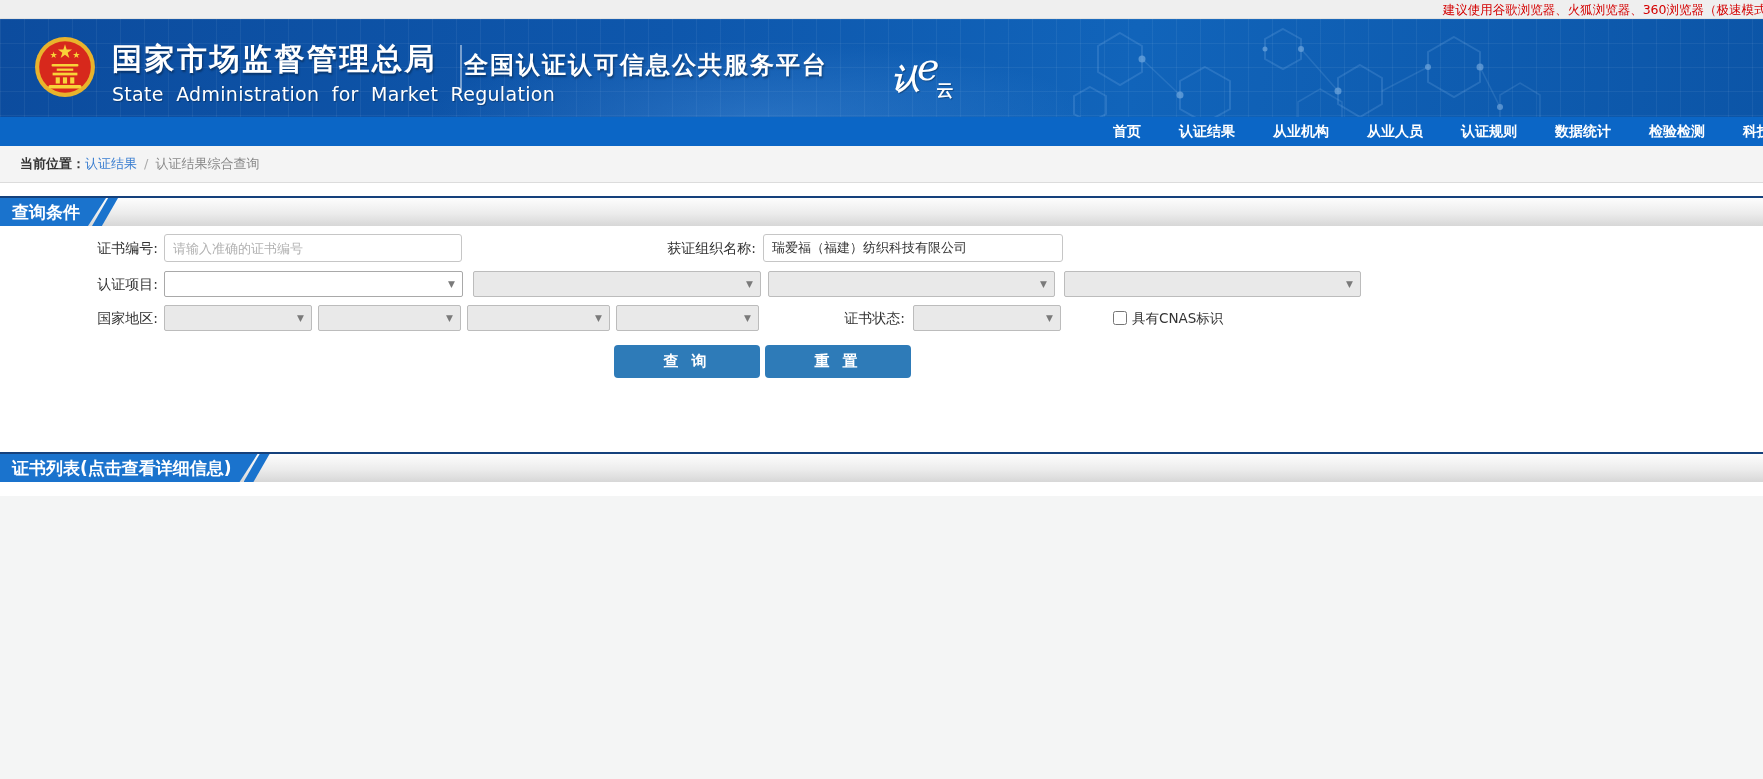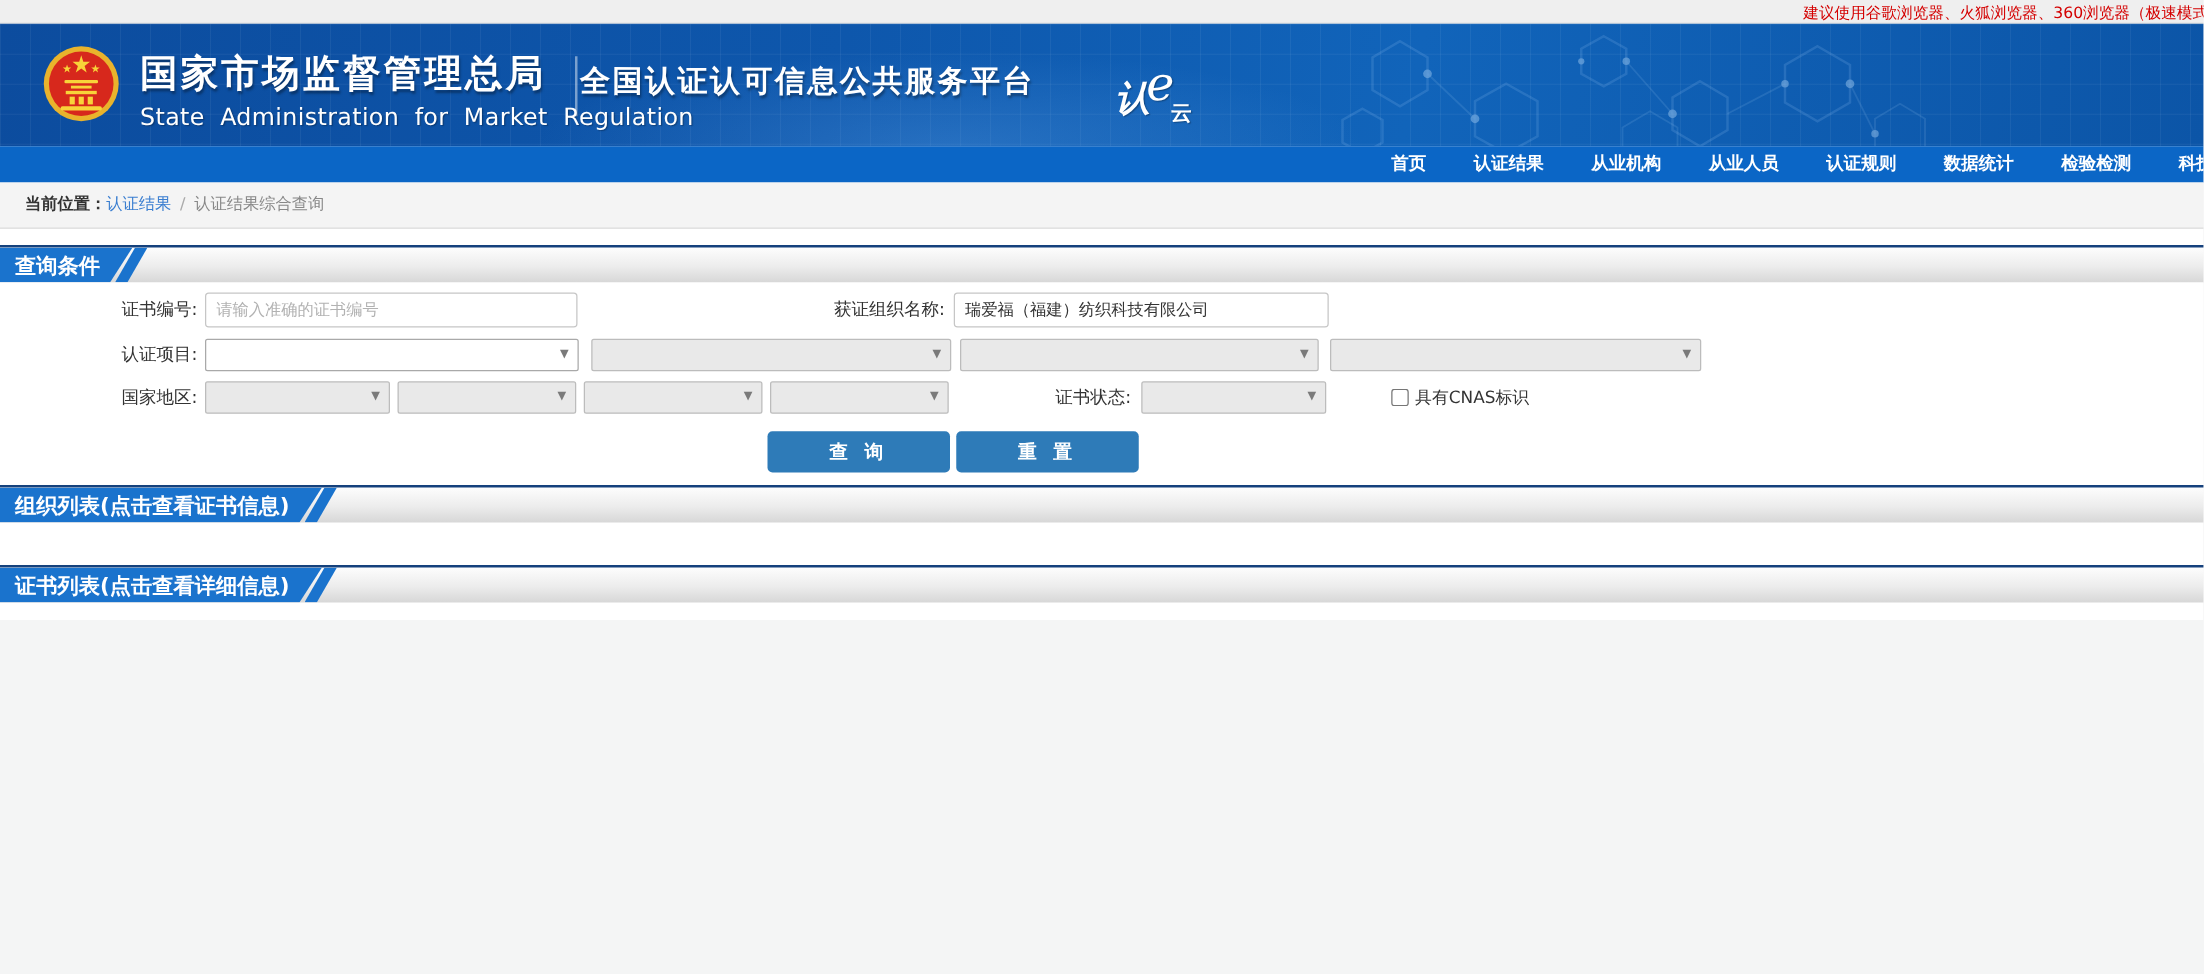--- a/index.html
+++ b/index.html
@@ -227,26 +227,20 @@
         <span class="arr">▼</span>
       </div>
 
     <input type="checkbox" id="chk-cnas" style="">
     <span id="lbl-cnas">具有CNAS标识</span>
 
     <button class="btn" id="btn-search">查 询</button>
     <button class="btn" id="btn-reset">重 置</button>
   </div>
 
-  <div class="sec-head" id="sec-org">
-    <div class="tab-row">
-      <span class="tab">组织列表(点击查看证书信息)</span>
-      <span class="tab-slash"></span>
-    </div>
-  </div>
 
 
   <div class="sec-head" id="sec-cert">
     <div class="tab-row">
       <span class="tab">证书列表(点击查看详细信息)</span>
       <span class="tab-slash"></span>
     </div>
   </div>
 
   <div class="lower-bg"></div>

